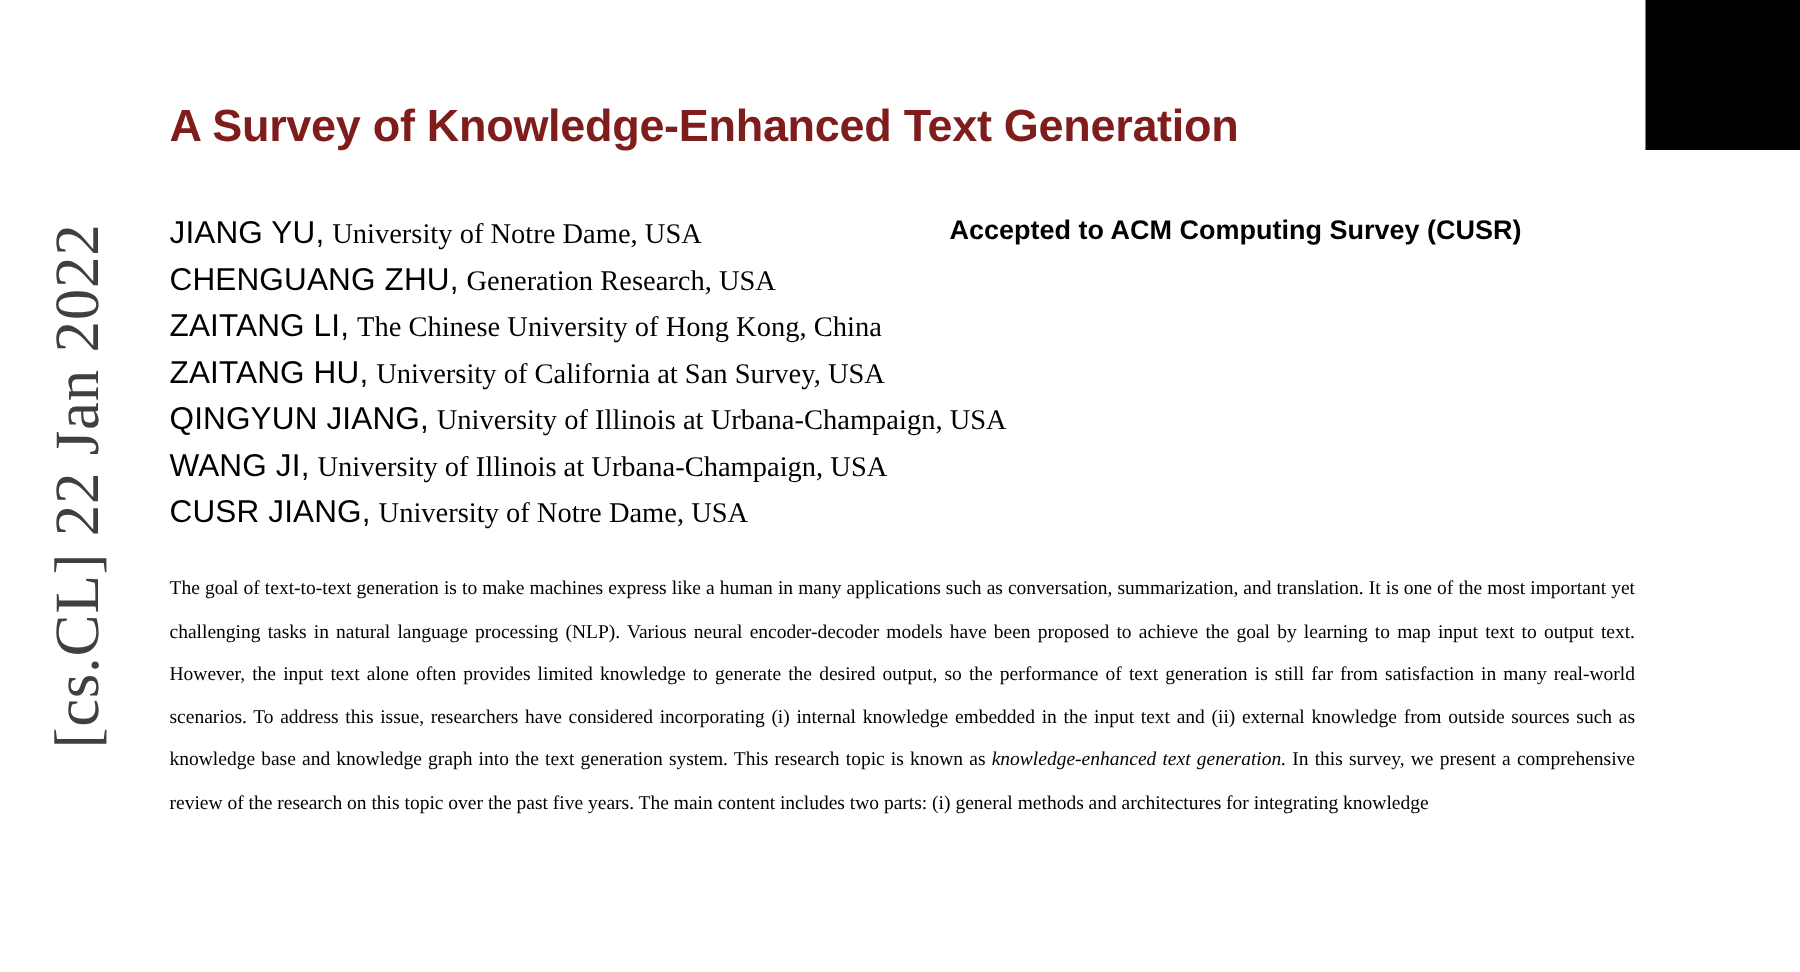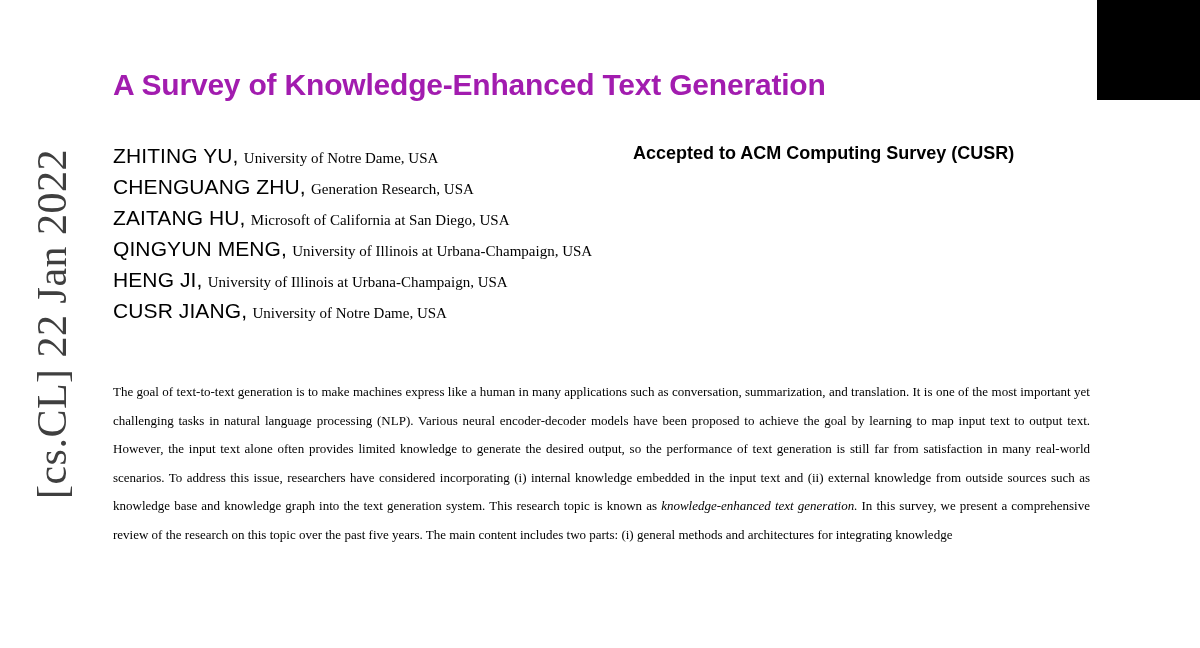--- a/index.html
+++ b/index.html
@@ -56,21 +56,21 @@
   }
 
   .title {
     position: absolute;
     left: 0;
     top: 68px;
     font-family: "Liberation Sans", sans-serif;
     font-weight: bold;
     font-size: 30px;
     letter-spacing: -0.2px;
-    color: #a21caf;
+    color: #7f1d1d;
     white-space: nowrap;
   }
 
   .authors {
     position: absolute;
     left: 0;
     top: 140px;
     width: 980px;
   }
   .author-line {
@@ -80,21 +80,21 @@
     font-size: 21px;
   }
   .author-name {
     font-family: "Liberation Sans", sans-serif;
     font-weight: 400;
     font-size: 21px;
     letter-spacing: 0.1px;
   }
   .author-aff {
     font-family: "Liberation Serif", serif;
-    font-size: 15px;
+    font-size: 19px;
   }
 
   .accepted-note {
     position: absolute;
     left: 520px;
     top: 143px;
     font-family: "Liberation Sans", sans-serif;
     font-weight: bold;
     font-size: 18px;
     white-space: nowrap;
@@ -127,37 +127,41 @@
 </div>
 
 <div class="page">
 
   <div class="title">A Survey of Knowledge-Enhanced Text Generation</div>
 
   <div class="accepted-note">Accepted to ACM Computing Survey (CUSR)</div>
 
   <div class="authors">
     <div class="author-line">
-      <span class="author-name">ZHITING YU,</span>
+      <span class="author-name">JIANG YU,</span>
       <span class="author-aff">University of Notre Dame, USA</span>
     </div>
     <div class="author-line">
       <span class="author-name">CHENGUANG ZHU,</span>
       <span class="author-aff">Generation Research, USA</span>
     </div>
     <div class="author-line">
-      <span class="author-name">ZAITANG HU,</span>
-      <span class="author-aff">Microsoft of California at San Diego, USA</span>
+      <span class="author-name">ZAITANG LI,</span>
+      <span class="author-aff">The Chinese University of Hong Kong, China</span>
     </div>
     <div class="author-line">
-      <span class="author-name">QINGYUN MENG,</span>
+      <span class="author-name">ZAITANG HU,</span>
+      <span class="author-aff">University of California at San Survey, USA</span>
+    </div>
+    <div class="author-line">
+      <span class="author-name">QINGYUN JIANG,</span>
       <span class="author-aff">University of Illinois at Urbana-Champaign, USA</span>
     </div>
     <div class="author-line">
-      <span class="author-name">HENG JI,</span>
+      <span class="author-name">WANG JI,</span>
       <span class="author-aff">University of Illinois at Urbana-Champaign, USA</span>
     </div>
     <div class="author-line">
       <span class="author-name">CUSR JIANG,</span>
       <span class="author-aff">University of Notre Dame, USA</span>
     </div>
   </div>
 
   <div class="abstract"><span>The goal of text-to-text generation is to make machines express like a human in many applications such as conversation, summarization, and translation. It is one of the most important yet challenging tasks in natural language processing (NLP). Various neural encoder-decoder models have been proposed to achieve the goal by learning to map input text to output text. However, the input text alone often provides limited knowledge to generate the desired output, so the performance of text generation is still far from satisfaction in many real-world scenarios. To address this issue, researchers have considered incorporating (i) internal knowledge embedded in the input text and (ii) external knowledge from outside sources such as knowledge base and knowledge graph into the text generation system. This research topic is known as </span><em>knowledge-enhanced text generation.</em><span> In this survey, we present a comprehensive review of the research on this topic over the past five years. The main content includes two parts: (i) general methods and architectures for integrating knowledge</span></div>
 

